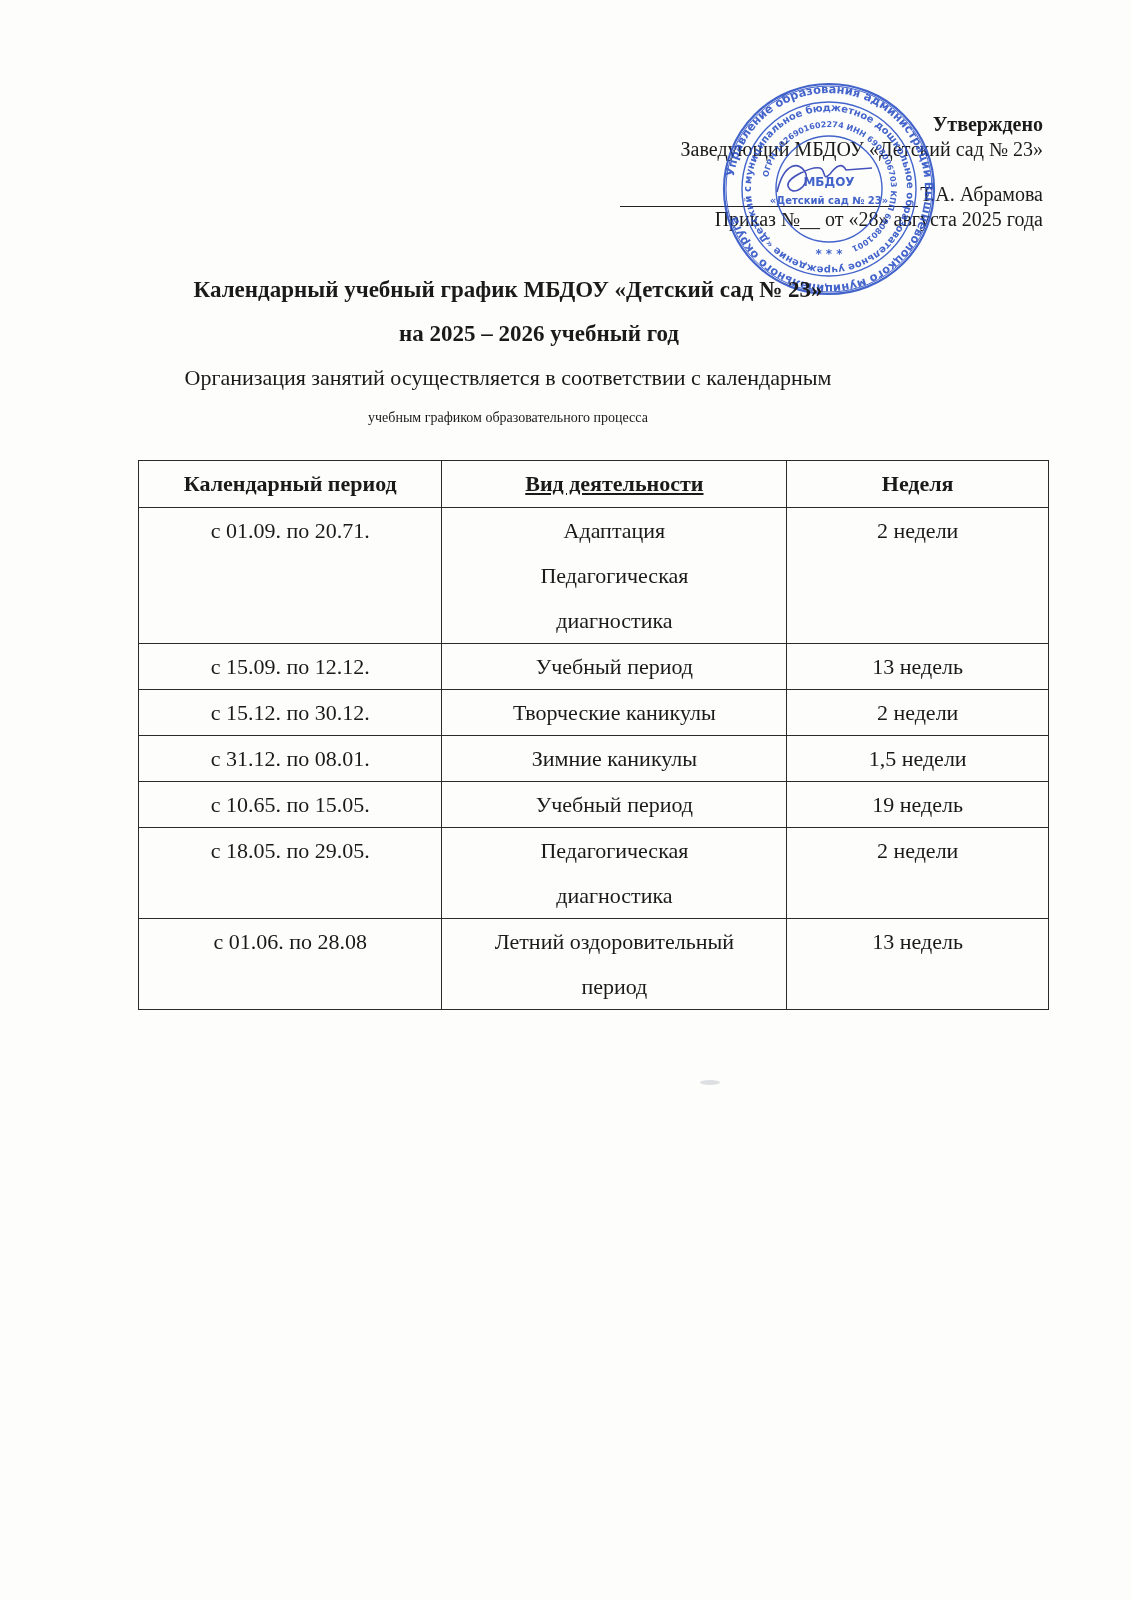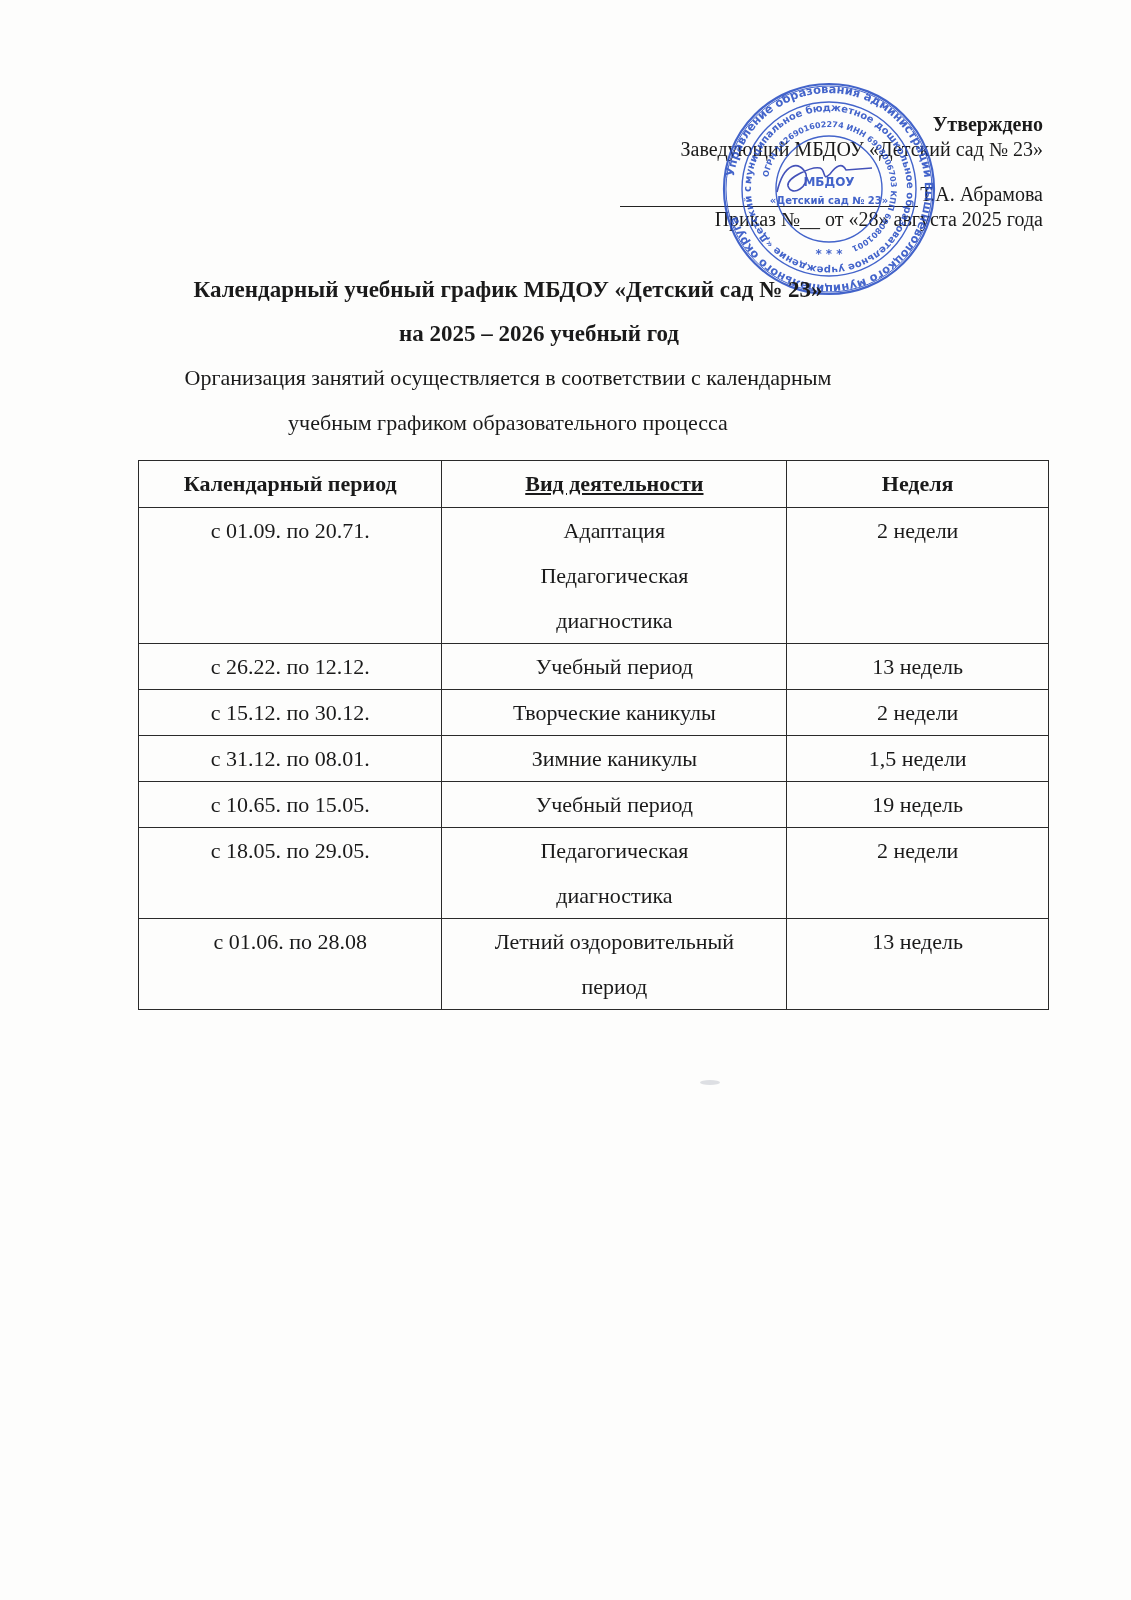--- a/index.html
+++ b/index.html
@@ -12,21 +12,21 @@
     font-size: 20px; line-height: 25px;
   }
   .approval .title { font-weight: bold; }
   .approval .sign-line { display: flex; justify-content: flex-end; align-items: flex-end; margin-top: 20px; }
   .approval .underline { display: inline-block; width: 298px; border-bottom: 1.5px solid #222; height: 18px; margin-right: 2px; }
   .stamp { position: absolute; left: 722px; top: 82px; width: 214px; height: 214px; opacity: 0.88; pointer-events: none; }
   .heading { position: absolute; left: 0; width: 1016px; text-align: center; }
   .h1 { top: 277px; font-size: 23px; font-weight: bold; }
   .h2 { top: 321px; font-size: 23px; font-weight: bold; margin-left: 31px; }
   .p1 { top: 365px; font-size: 22px; }
-  .p2 { top: 410px; font-size: 22px; }
+  .p2 { top: 410px; font-size: 14px; }
   table.schedule {
     position: absolute; left: 138px; top: 460px; width: 911px;
     border-collapse: collapse; font-size: 22px;
   }
   table.schedule th, table.schedule td {
     border: 1.5px solid #2a2a2a; text-align: center; vertical-align: top; padding: 0 18px;
   }
   table.schedule th { font-weight: bold; height: 46px; vertical-align: middle; }
   table.schedule td { line-height: 45px; padding-top: 0; }
   .col1 { width: 296px; } .col2 { width: 341px; text-decoration: underline; } .col3 { width: 260px; }
@@ -85,21 +85,21 @@
       <tr>
         <td>с 01.09. по 20.71.</td>
         <td>
           <div>Адаптация</div>
           <div>Педагогическая</div>
           <div>диагностика</div>
         </td>
         <td>2 недели</td>
       </tr>
       <tr>
-        <td>с 26.22. по 12.12.</td>
+        <td>с 15.09. по 12.12.</td>
         <td>
           <div>Учебный период</div>
         </td>
         <td>13 недель</td>
       </tr>
       <tr>
         <td>с 15.12. по 30.12.</td>
         <td>
           <div>Творческие каникулы</div>
         </td>

